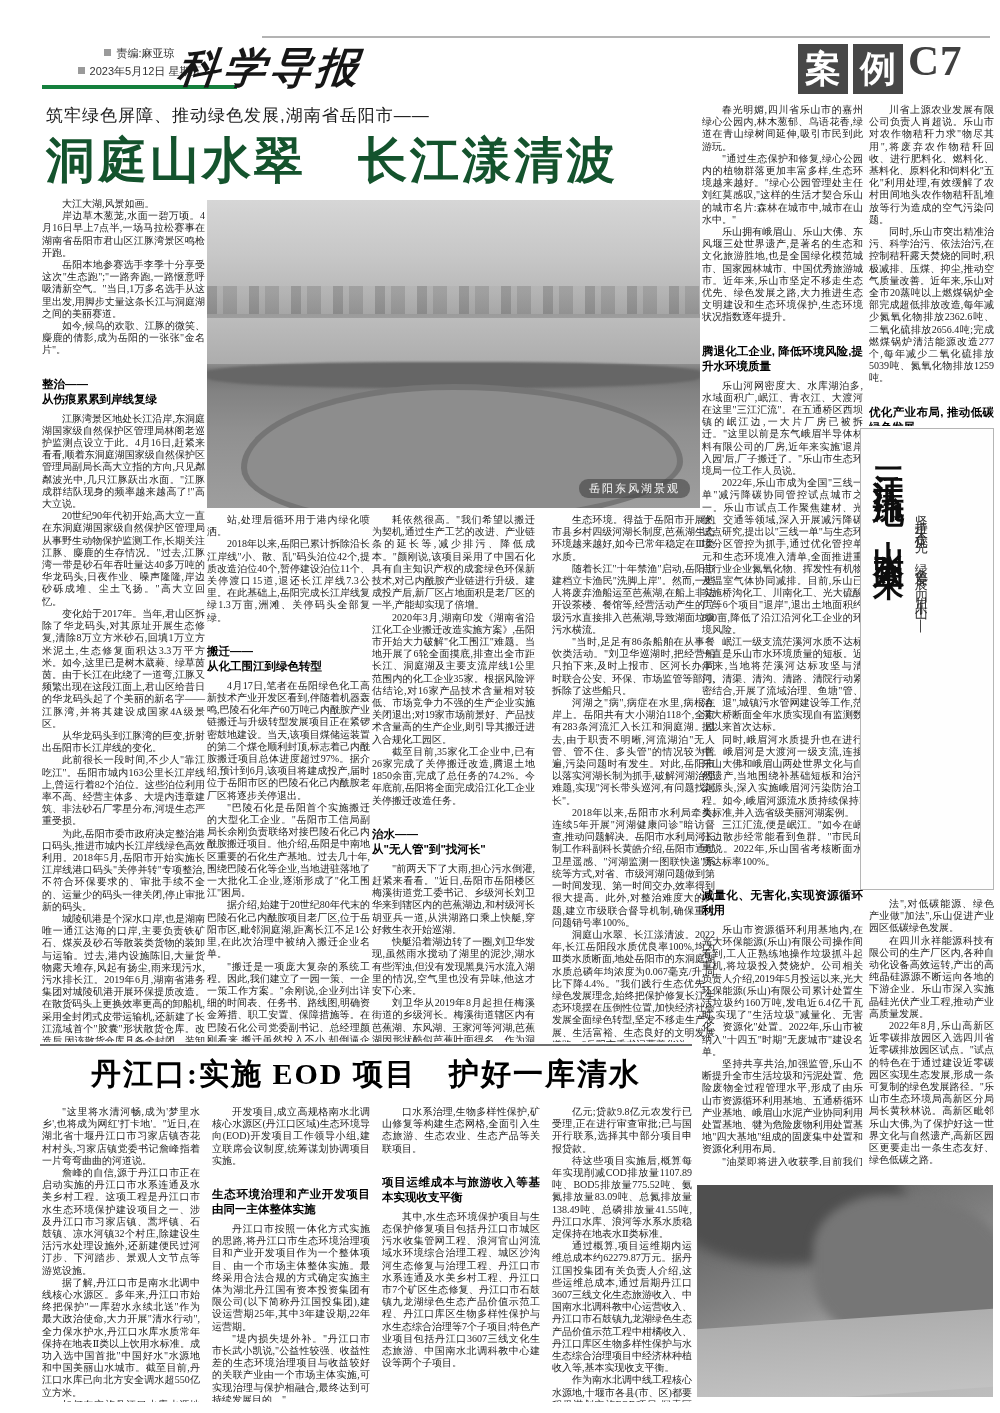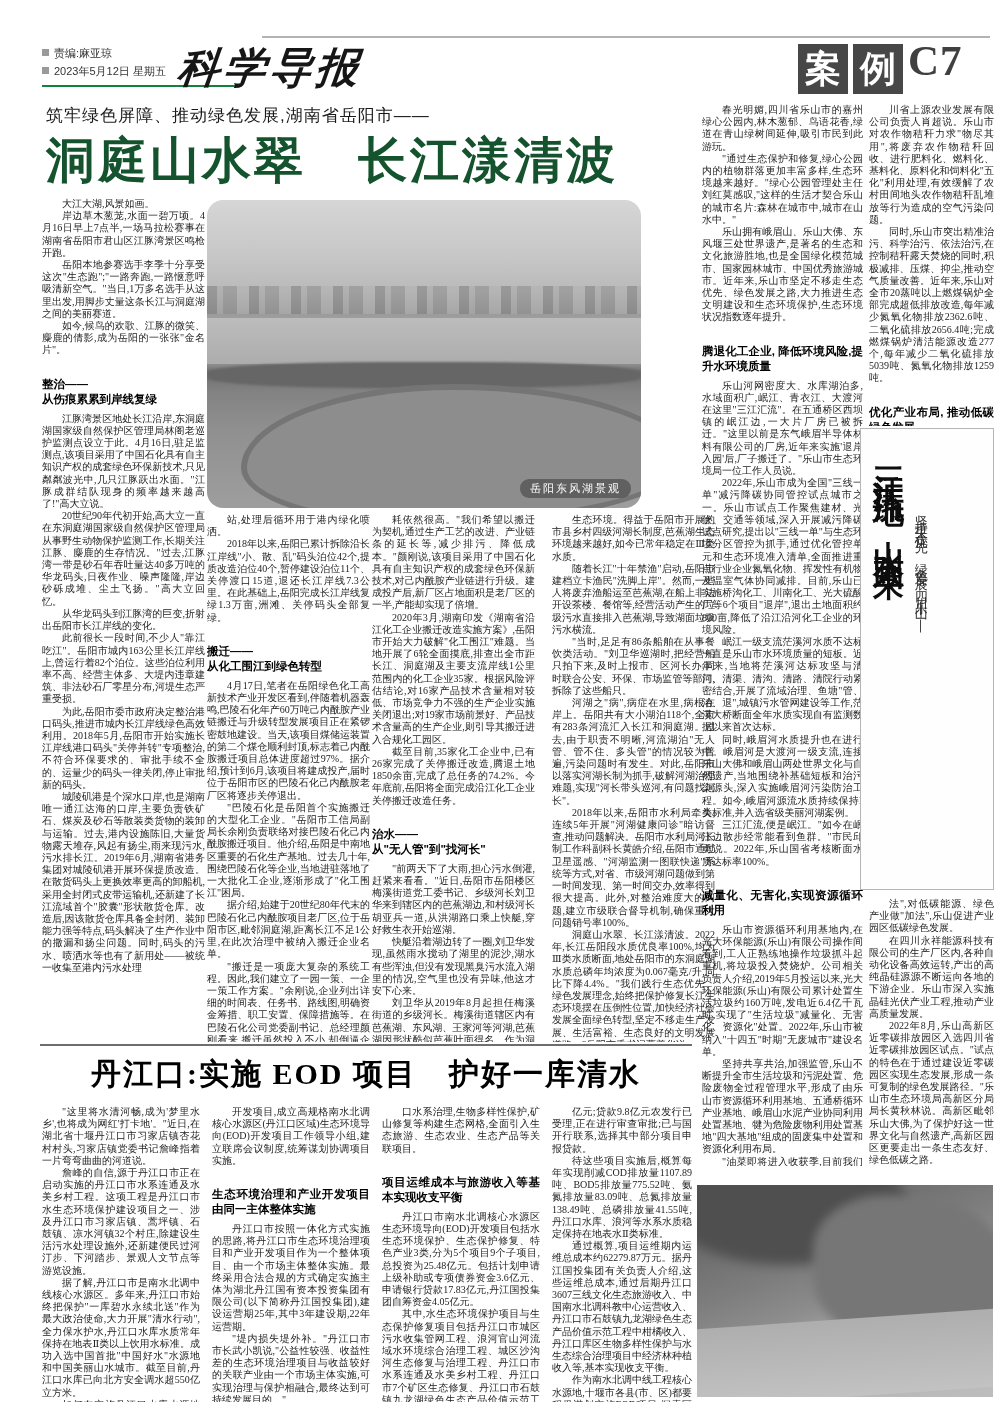--- a/index.html
+++ b/index.html
@@ -1,44 +1,44 @@
 <!DOCTYPE html>
 <html><head>
 <meta charset="utf-8">
 <style>
   html,body{margin:0;padding:0;background:#e9e9e9;}
   #page{position:relative;width:1000px;height:1413px;background:#ffffff;margin:0 auto;overflow:hidden;
         font-family:"Liberation Serif","DejaVu Serif",serif;color:#1c1c1c;}
   
   .top-rule{position:absolute;left:262px;top:36px;width:728px;height:2px;background:#b3b3b3;}
   .editor-block{position:absolute;left:42px;top:44px;width:195px;font-family:"Liberation Sans",sans-serif;
-                font-size:11px;line-height:18px;color:#333;border-bottom:2px solid #15803d;padding-bottom:5px;}
+                font-size:11px;line-height:18px;color:#333;border-bottom:4px solid #15803d;padding-bottom:5px;text-align:center;}
   .sq{display:inline-block;width:7px;height:7px;background:#9a9a9a;margin-right:5px;vertical-align:1px;}
   .masthead{position:absolute;left:178px;top:40px;font-family:"DejaVu Serif",serif;font-style:italic;
             font-weight:bold;font-size:42px;letter-spacing:4px;color:#161616;transform:skewX(-6deg);}
   .section-boxes{position:absolute;left:798px;top:44px;display:flex;gap:5px;}
   .section-box{width:50px;height:50px;background:#474747;color:#fff;font-family:"Liberation Sans",sans-serif;
                font-weight:bold;font-size:36px;display:flex;align-items:center;justify-content:center;}
   .page-no{position:absolute;left:908px;top:36px;font-family:"Liberation Serif",serif;font-weight:bold;
            font-size:43px;color:#404040;letter-spacing:1px;}
   
   .kicker{position:absolute;left:46px;top:104px;font-family:"Liberation Sans",sans-serif;
           font-size:17px;color:#1a1a1a;letter-spacing:1px;text-align:center;}
   .main-title{position:absolute;left:46px;top:128px;width:660px;font-family:"Liberation Sans",sans-serif;
               font-weight:bold;font-size:49px;letter-spacing:3px;color:#14532d;}
   
   .col{position:absolute;font-size:10px;line-height:12.2px;text-align:justify;overflow:hidden;}
   .col p{margin:0;text-indent:2em;}
   .col h4{font-family:"Liberation Sans",sans-serif;font-size:11.5px;line-height:15px;
           margin:20px 0 6px;white-space:pre-line;text-indent:0;color:#000;}
   
-  .photo1{position:absolute;left:207px;top:200px;width:434px;height:308px;overflow:hidden;
+  .photo1{position:absolute;left:207px;top:200px;width:493px;height:308px;overflow:hidden;
           background:
             linear-gradient(180deg,#d6d6d6 0%,#c7c7c7 18%,#b9b9b9 30%,#9b9b9b 37%,#ababab 44%,
-                            #b4b4b4 50%,#6f6f6f 56%,#828282 62%,#909090 75%,#9e9e9e 100%); border-radius: 16px;}
+                            #b4b4b4 50%,#6f6f6f 56%,#828282 62%,#909090 75%,#9e9e9e 100%);}
   .photo1 .skyline{position:absolute;left:0;top:86px;width:100%;height:28px;opacity:.55;
           background:repeating-linear-gradient(90deg,#7c7c7c 0 10px,#a9a9a9 10px 16px,#8a8a8a 16px 30px,#b0b0b0 30px 42px);}
   .photo1 .river{position:absolute;left:0;top:118px;width:100%;height:46px;background:linear-gradient(180deg,#bcbcbc,#adadad);}
   .photo1 .treeband{position:absolute;left:0;top:162px;width:100%;height:26px;border-radius:40%;
           background:#666;filter:blur(1px);}
   .photo1 .lake{position:absolute;left:40px;top:190px;width:430px;height:130px;background:#8d8d8d;
           border-radius:48% 52% 60% 40% / 60% 55% 45% 40%;box-shadow:0 0 0 6px #757575;}
   .photo-caption{position:absolute;right:10px;bottom:10px;background:rgba(60,60,60,.55);color:#fff;
           font-family:"Liberation Sans",sans-serif;font-size:11px;padding:2px 10px;border-radius:9px;letter-spacing:2px;}
   
@@ -90,22 +90,23 @@
     <div class="photo-caption">岳阳东风湖景观</div>
   </div>
 
   <div class="col" style="left:42px;top:198px;width:163px;height:844px;">
       <p>大江大湖,风景如画。</p>
       <p>岸边草木葱茏,水面一碧万顷。4月16日早上7点半,一场马拉松赛事在湖南省岳阳市君山区江豚湾景区鸣枪开跑。</p>
       <p>岳阳本地参赛选手李季十分享受这次"生态跑";"一路奔跑,一路惬意呼吸清新空气。"当日,1万多名选手从这里出发,用脚步丈量这条长江与洞庭湖之间的美丽赛道。</p>
       <p>如今,候鸟的欢歌、江豚的微笑、麋鹿的倩影,成为岳阳的一张张"金名片"。</p>
       <h4>整治——
 从伤痕累累到岸线复绿</h4>
-      <p>江豚湾景区地处长江沿岸,东洞庭湖国家级自然保护区管理局林阁老巡护监测点设立于此。4月16日,驻足监测点,该项目采用了中国石化具有自主知识产权的成套绿色环保新技术,只见粼粼波光中,几只江豚跃出水面。"江豚成群结队现身的频率越来越高了!"高大立说。</p>
+      <p>江豚湾景区地处长江沿岸,东洞庭湖国家级自然保护区管理局林阁老巡护监测点设立于此。4月16日,赶紧来看看,顺着东洞庭湖国家级自然保护区管理局副局长高大立指的方向,只见粼粼波光中,几只江豚跃出水面。"江豚成群结队现身的频率越来越高了!"高大立说。</p>
       <p>20世纪90年代初开始,高大立一直在东洞庭湖国家级自然保护区管理局从事野生动物保护监测工作,长期关注江豚、麋鹿的生存情况。"过去,江豚湾一带是砂石年吞吐量达40多万吨的华龙码头,日夜作业、噪声隆隆,岸边砂砾成堆、尘土飞扬。"高大立回忆。</p>
+      <p>变化始于2017年。当年,君山区拆除了华龙码头,对其原址开展生态修复,清除8万立方米砂石,回填1万立方米泥土,生态修复面积达3.3万平方米。如今,这里已是树木葳蕤、绿草茵茵。由于长江在此绕了一道弯,江豚又频繁出现在这段江面上,君山区给昔日的华龙码头起了个美丽的新名字——江豚湾,并将其建设成国家4A级景区。</p>
       <p>从华龙码头到江豚湾的巨变,折射出岳阳市长江岸线的变化。</p>
       <p>此前很长一段时间,不少人"靠江吃江"。岳阳市城内163公里长江岸线上,曾运行着82个泊位。这些泊位利用率不高、经营主体多、大堤内违章建筑、非法砂石厂零星分布,河堤生态严重受损。</p>
       <p>为此,岳阳市委市政府决定整治港口码头,推进市城内长江岸线绿色高效利用。2018年5月,岳阳市开始实施长江岸线港口码头"关停并转"专项整治,不符合环保要求的、审批手续不全的、运量少的码头一律关闭,停止审批新的码头。</p>
       <p>城陵矶港是个深水口岸,也是湖南唯一通江达海的口岸,主要负责铁矿石、煤炭及砂石等散装类货物的装卸与运输。过去,港内设施陈旧,大量货物露天堆存,风起有扬尘,雨来现污水,污水排长江。2019年6月,湖南省港务集团对城陵矶港开展环保提质改造。在散货码头上更换效率更高的卸船机,采用全封闭式皮带运输机,还新建了长江流域首个"胶囊"形状散货仓库。改造后,因该散货仓库具备全封闭、装卸能力强等特点,码头解决了生产作业中的撒漏和扬尘问题。同时,码头的污水、喷洒水等也有了新用处——被统一收集至港内污水处理</p>
     </div>
   <div class="col" style="left:207px;top:514px;width:163px;height:528px;">
       <p>站,处理后循环用于港内绿化喷洒。</p>
       <p>2018年以来,岳阳已累计拆除沿长江岸线"小、散、乱"码头泊位42个,提质改造泊位40个,暂停建设泊位11个、关停渡口15道,退还长江岸线7.3公里。在此基础上,岳阳完成长江岸线复绿1.3万亩,洲滩、关停码头全部复绿。</p>
       <h4>搬迁——
 从化工围江到绿色转型</h4>
@@ -189,21 +190,20 @@
   <div class="col" style="left:212px;top:1106px;width:158px;height:296px;">
       <p>开发项目,成立高规格南水北调核心水源区(丹江口区域)生态环境导向(EOD)开发项目工作领导小组,建立联席会议制度,统筹谋划协调项目实施。</p>
       <h4>生态环境治理和产业开发项目由同一主体整体实施</h4>
       <p>丹江口市按照一体化方式实施的思路,将丹江口市生态环境治理项目和产业开发项目作为一个整体项目、由一个市场主体整体实施。最终采用合法合规的方式确定实施主体为湖北丹江国有资本投资集团有限公司(以下简称丹江国投集团),建设运营期25年,其中3年建设期,22年运营期。</p>
       <p>"堤内损失堤外补。"丹江口市市长武小凯说,"公益性较强、收益性差的生态环境治理项目与收益较好的关联产业由一个市场主体实施,可实现治理与保护相融合,最终达到可持续发展目的。"</p>
       <p>丹江国投集团不负重托,在南水北调核心水源区(丹江口区域)生态环境导向(EOD)开发项目工作领导小组指导下,很快编制出炉丹江口市南水北调核心水源区生态环境导向(EOD)开发项目实施方案。方案重点依托丹江口水库、汉江、浪河、官山河等丹江</p>
     </div>
   <div class="col" style="left:382px;top:1106px;width:158px;height:296px;">
       <p>口水系治理,生物多样性保护,矿山修复等构建生态网格,全面引入生态旅游、生态农业、生态产品等关联项目。</p>
       <h4>项目运维成本与旅游收入等基本实现收支平衡</h4>
-      <p>丹江口市南水北调核心水源区生态环境导向(EOD)开发项目包括水生态环境保护、生态保护修复、特色产业3类,分为5个项目9个子项目,总投资为25.48亿元。包括计划申请上级补助或专项债券资金3.6亿元、申请银行贷款17.83亿元,丹江国投集团自筹资金4.05亿元。</p>
       <p>其中,水生态环境保护项目与生态保护修复项目包括丹江口市城区污水收集管网工程、浪河官山河流域水环境综合治理工程、城区沙沟河生态修复与治理工程、丹江口市水系连通及水美乡村工程、丹江口市7个矿区生态修复、丹江口市石鼓镇九龙湖绿色生态产品价值示范工程、丹江口库区生物多样性保护与水生态综合治理等7个子项目;特色产业项目包括丹江口3607三线文化生态旅游、中国南水北调科教中心建设等两个子项目。</p>
     </div>
   <div class="col" style="left:552px;top:1106px;width:140px;height:296px;">
     <div>
         <p>亿元;贷款9.8亿元农发行已受理,正在进行审查审批;已与国开行联系,选择其中部分项目申报贷款。</p>
         <p>待这些项目实施后,概算每年实现削减COD排放量1107.89吨、BOD5排放量775.52吨、氨氮排放量83.09吨、总氮排放量138.49吨、总磷排放量41.55吨,丹江口水库、浪河等水系水质稳定保持在地表水Ⅱ类标准。</p>
         <p>通过概算,项目运维期内运维总成本约62279.87万元。据丹江国投集团有关负责人介绍,这些运维总成本,通过后期丹江口3607三线文化生态旅游收入、中国南水北调科教中心运营收入、丹江口市石鼓镇九龙湖绿色生态产品价值示范工程中柑橘收入、丹江口库区生物多样性保护与水生态综合治理项目中经济林种植收入等,基本实现收支平衡。</p>
         <p>作为南水北调中线工程核心水源地,十堰市各县(市、区)都要积极谋划实施EOD项目,探索区域内产业收益补贴生态环境治理投入的良性机制,实现生态环境治理与产业经济发展的充分融合。十堰市生态环境局局长蓝劲松表示,各地要通过生态治理,推动区域内生态产业发展,通过产业反哺,带动生态自然资源价值提升,实现收益与成本自平衡。</p>
       </div>
 

